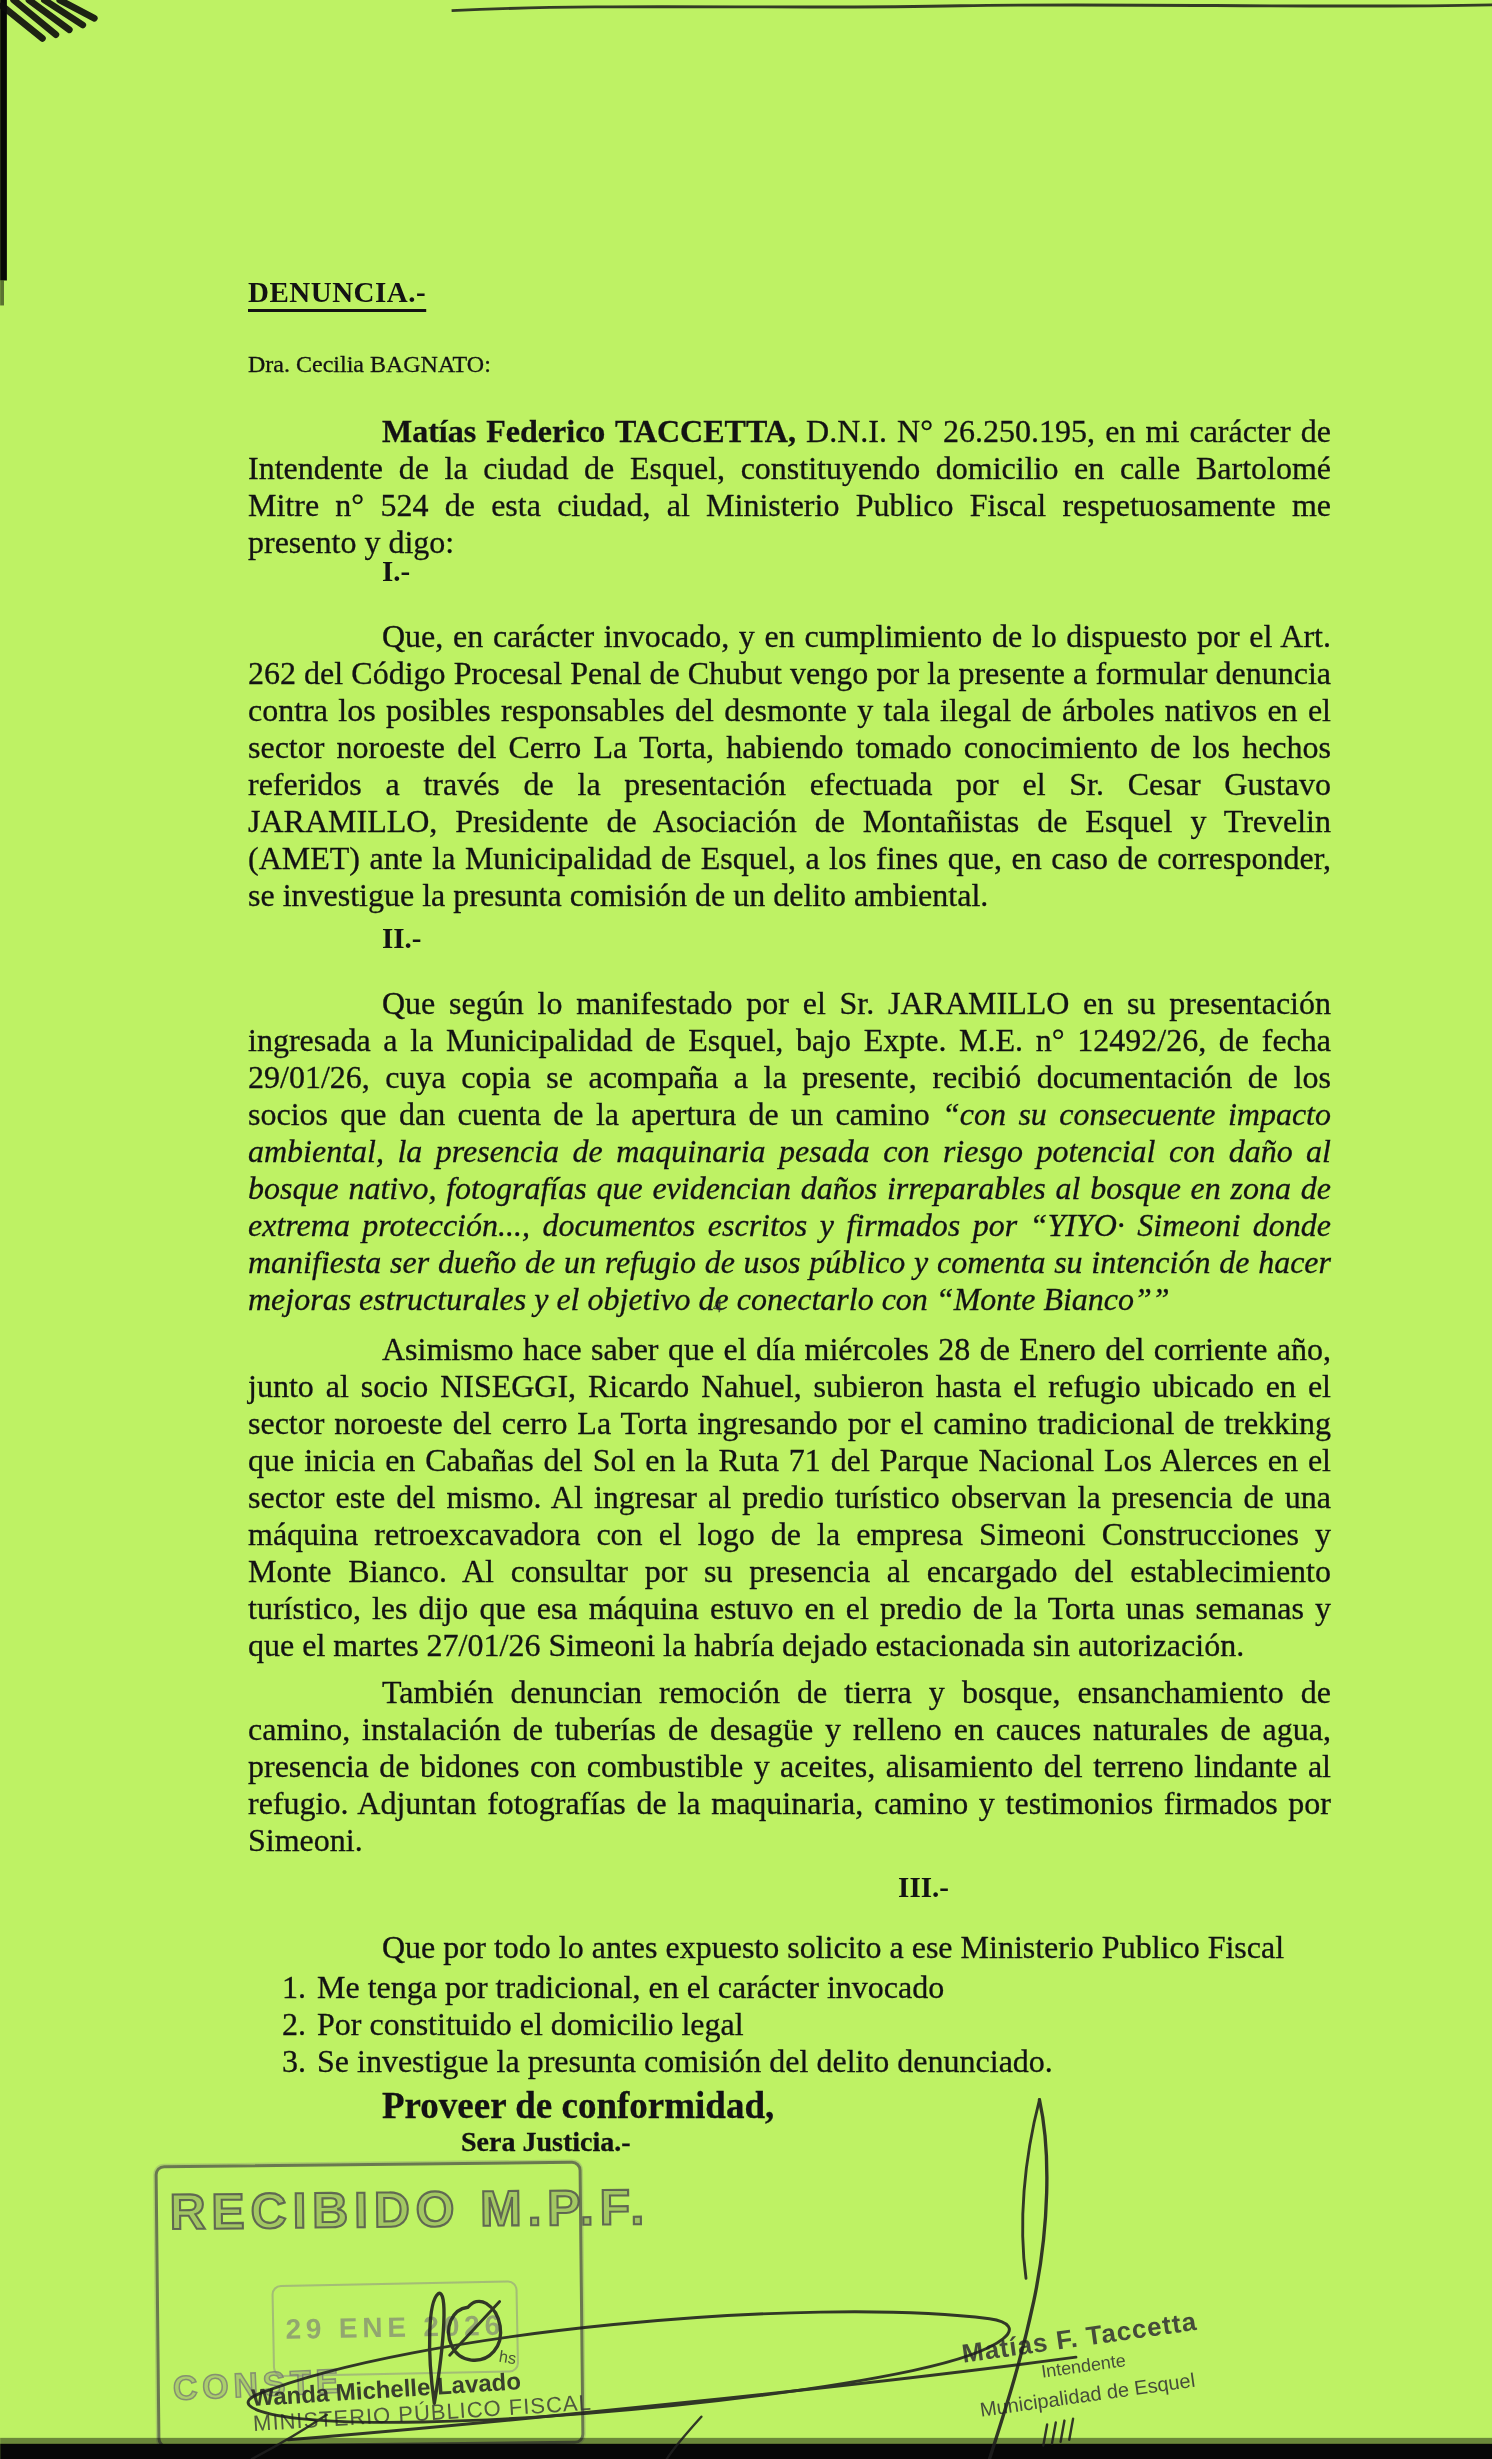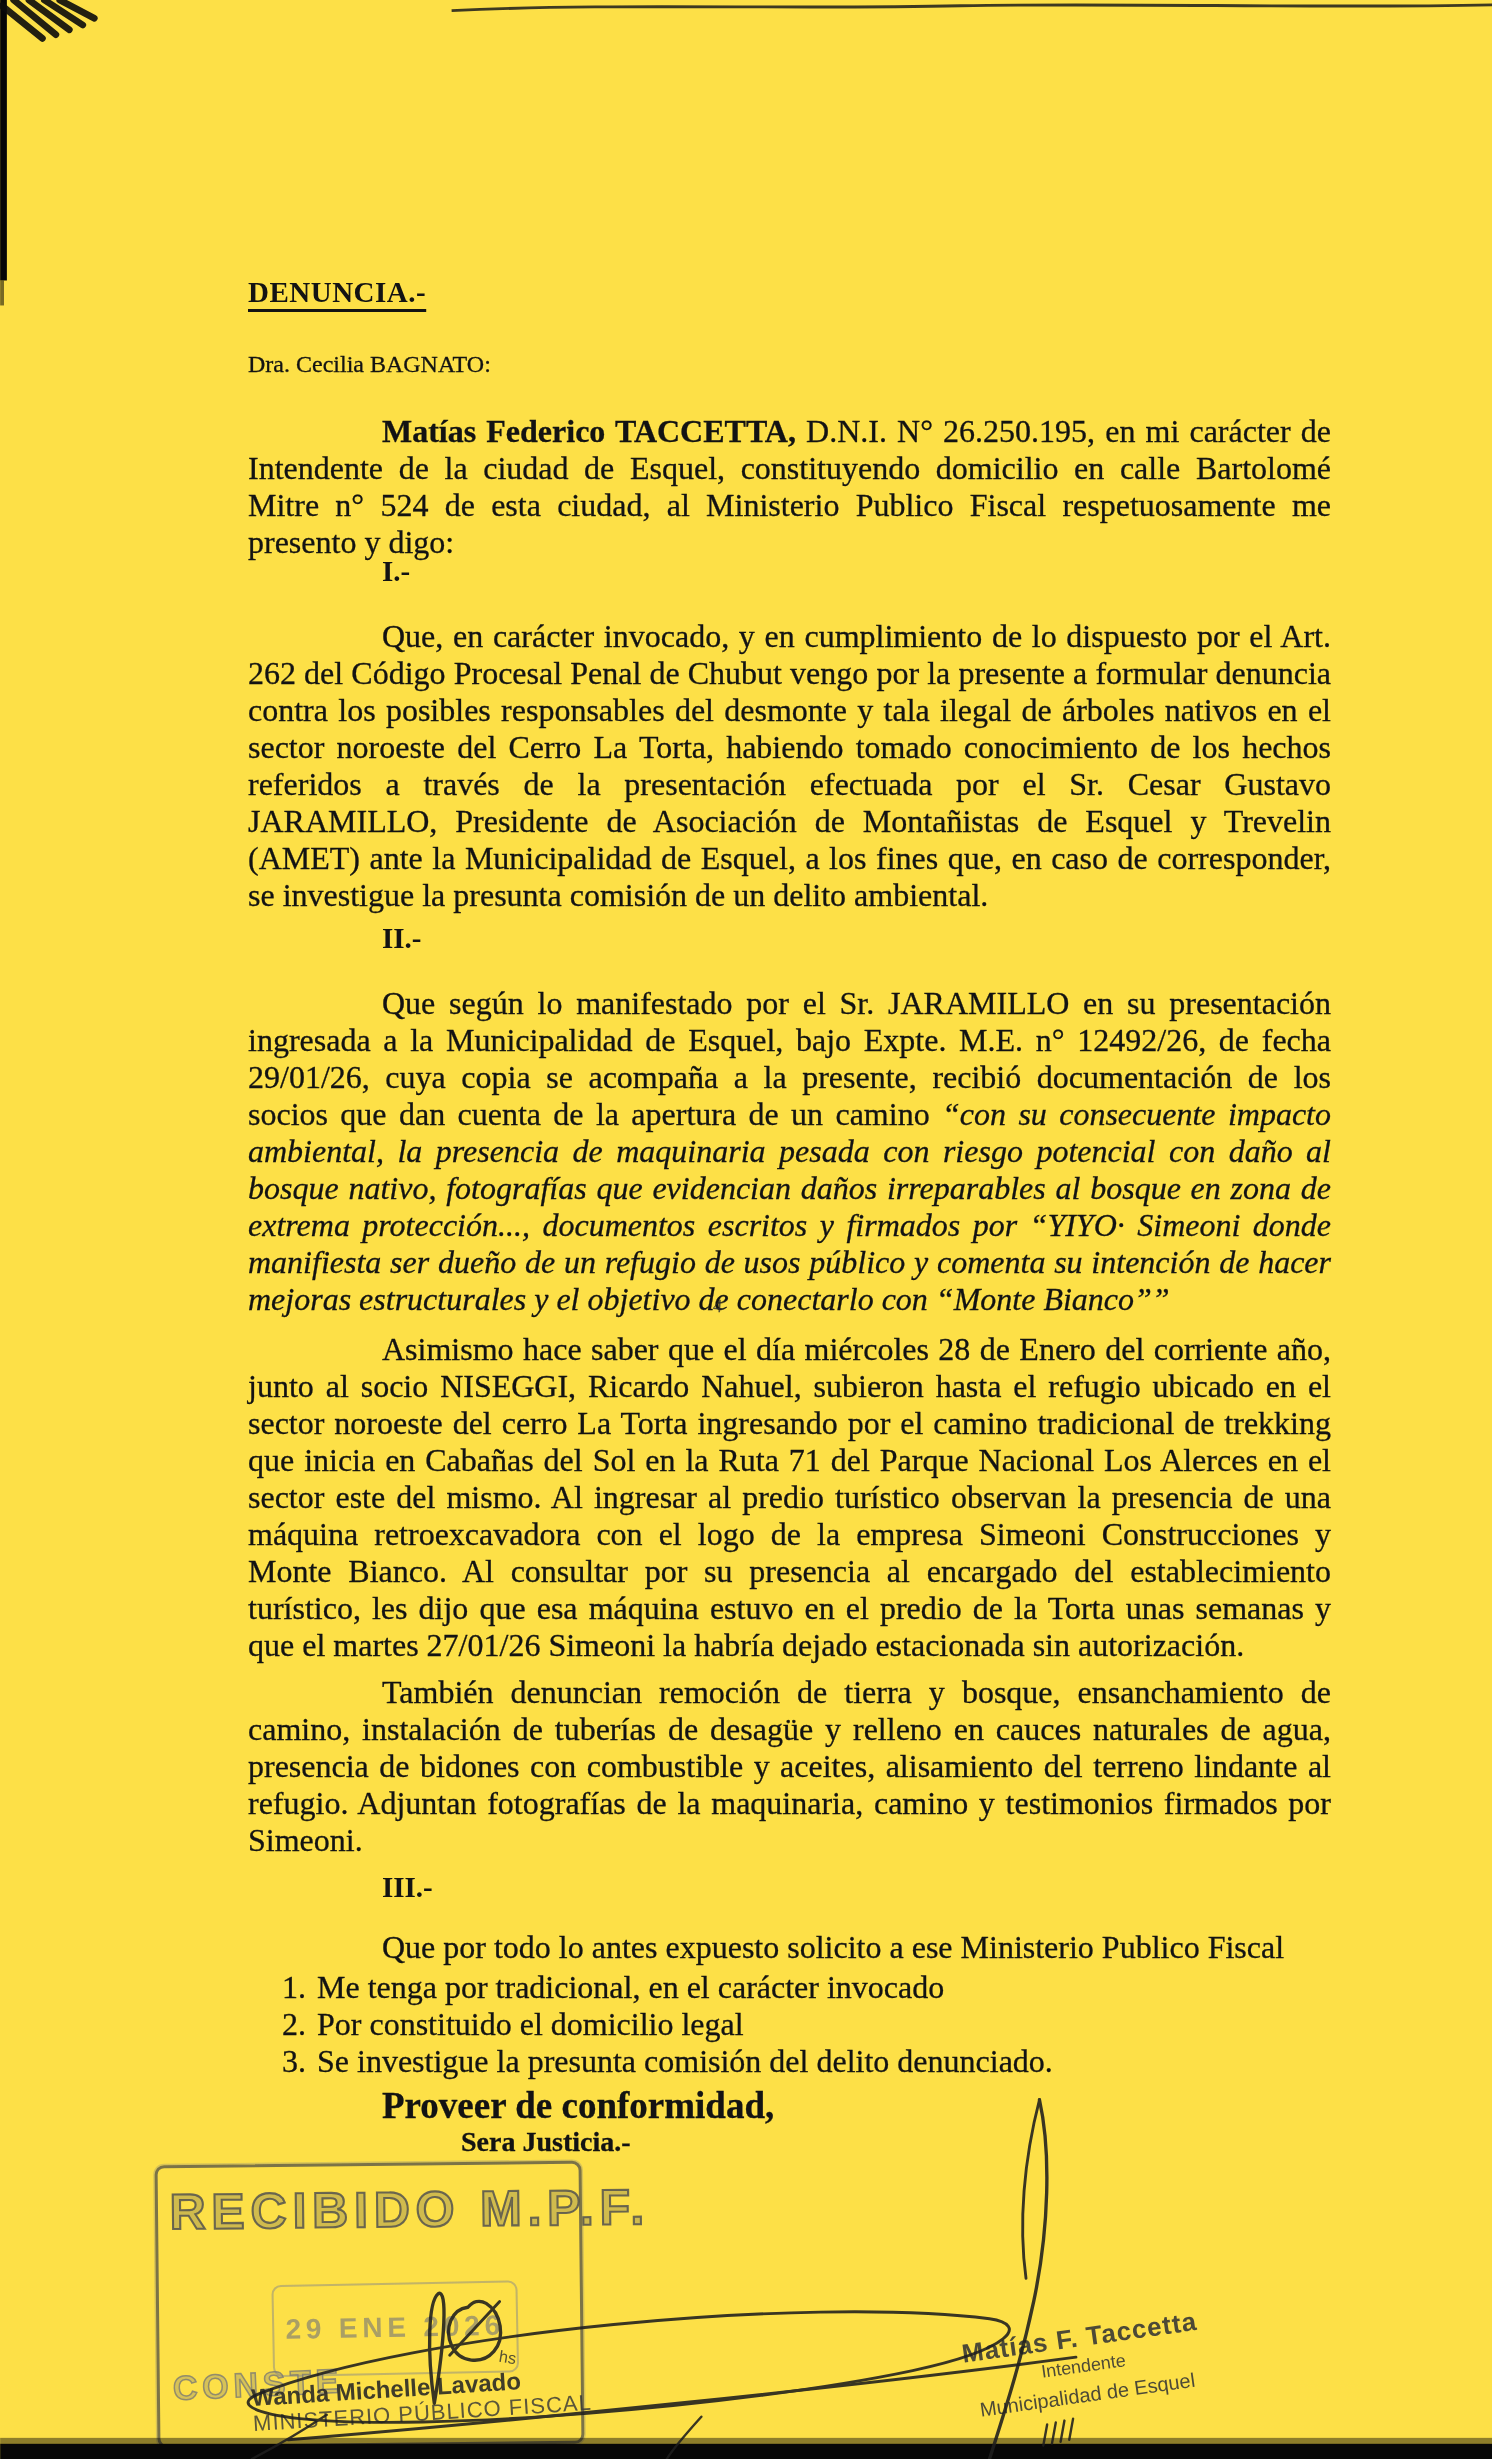--- a/index.html
+++ b/index.html
@@ -1,19 +1,19 @@
 <!DOCTYPE html>
 <html><head>
 <meta charset="utf-8">
 <style>
   html,body{margin:0;padding:0;background:#ffffff;}
   .page{
     position:relative;
     width:1493px;height:2459px;
-    background:#fde047;
+    background:#bef264;
     overflow:hidden;
     font-family:"Liberation Serif", serif;
     color:#131313;
   }
   .content{position:absolute;left:248px;top:0;width:1083px;}
   .blk{position:absolute;left:0;width:100%;}
   .doc-text{font-size:32px;line-height:37px;-webkit-text-stroke:0.3px currentColor;}
   .para{text-align:justify;text-indent:134px;margin:0;}
   .title{
     font-weight:bold;font-size:29px;letter-spacing:0.5px;
@@ -102,21 +102,21 @@
     <div class="blk sec-h" style="top:922px;">II.-</div>
 
     <p class="blk para doc-text" style="top:985px;"><span>Que según lo manifestado por el Sr. JARAMILLO en su presentación ingresada a la Municipalidad de Esquel, bajo Expte. M.E. n° 12492/26, de fecha 29/01/26, cuya copia se acompaña a la presente, recibió documentación de los socios que dan cuenta de la apertura de un camino </span><i class="inline-i">“con su consecuente impacto ambiental, la presencia de maquinaria pesada con riesgo potencial con daño al bosque nativo, fotografías que evidencian daños irreparables al bosque en zona de extrema protección..., documentos escritos y firmados por “YIYO· Simeoni donde manifiesta ser dueño de un refugio de usos público y comenta su intención de hacer mejoras estructurales y el objetivo de conectarlo con “Monte Bianco””</i></p>
 
     <span class="stray-mark" style="left:465px;top:1295px;">4</span>
 
     <p class="blk para doc-text" style="top:1331px;">Asimismo hace saber que el día miércoles 28 de Enero del corriente año, junto al socio NISEGGI, Ricardo Nahuel, subieron hasta el refugio ubicado en el sector noroeste del cerro La Torta ingresando por el camino tradicional de trekking que inicia en Cabañas del Sol en la Ruta 71 del Parque Nacional Los Alerces en el sector este del mismo. Al ingresar al predio turístico observan la presencia de una máquina retroexcavadora con el logo de la empresa Simeoni Construcciones y Monte Bianco. Al consultar por su presencia al encargado del establecimiento turístico, les dijo que esa máquina estuvo en el predio de la Torta unas semanas y que el martes 27/01/26 Simeoni la habría dejado estacionada sin autorización.</p>
 
     <p class="blk para doc-text" style="top:1674px;">También denuncian remoción de tierra y bosque, ensanchamiento de camino, instalación de tuberías de desagüe y relleno en cauces naturales de agua, presencia de bidones con combustible y aceites, alisamiento del terreno lindante al refugio. Adjuntan fotografías de la maquinaria, camino y testimonios firmados por Simeoni.</p>
 
-    <div class="blk sec-h" style="top:1871px;">III.-</div>
+    <div class="blk sec-h" style="top:1871px;text-align:center;">III.-</div>
 
     <p class="blk para doc-text" style="top:1929px;">Que por todo lo antes expuesto solicito a ese Ministerio Publico Fiscal</p>
 
     <div class="blk petitions doc-text" style="top:1969px;">
       <div class="row">
         <span class="num">1.</span>
         <span class="txt">Me tenga por tradicional, en el carácter invocado</span>
       </div>
       <div class="row">
         <span class="num">2.</span>

